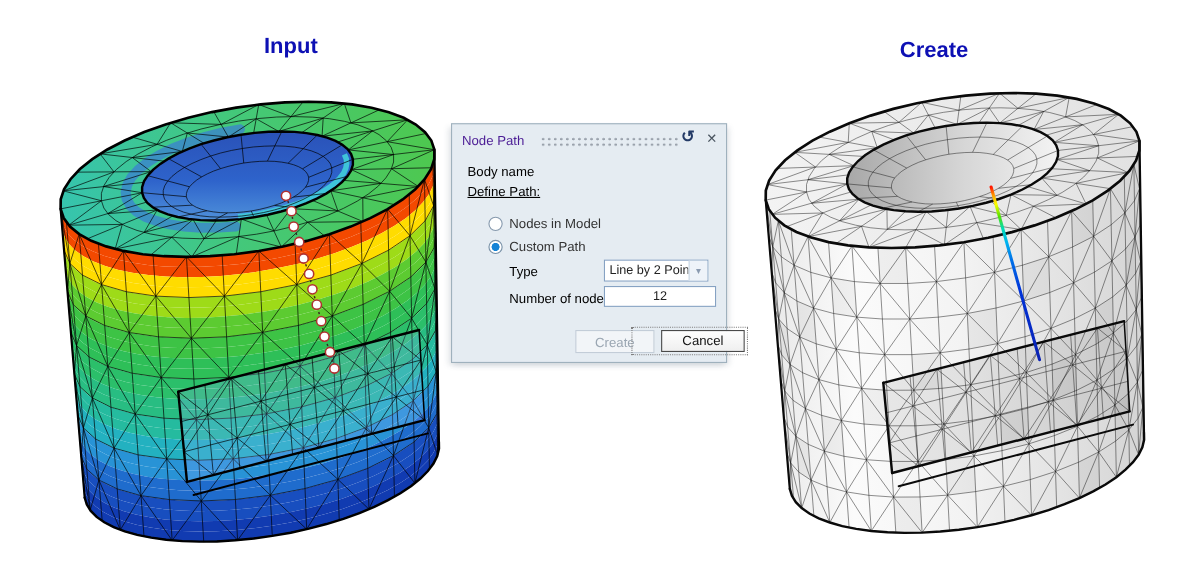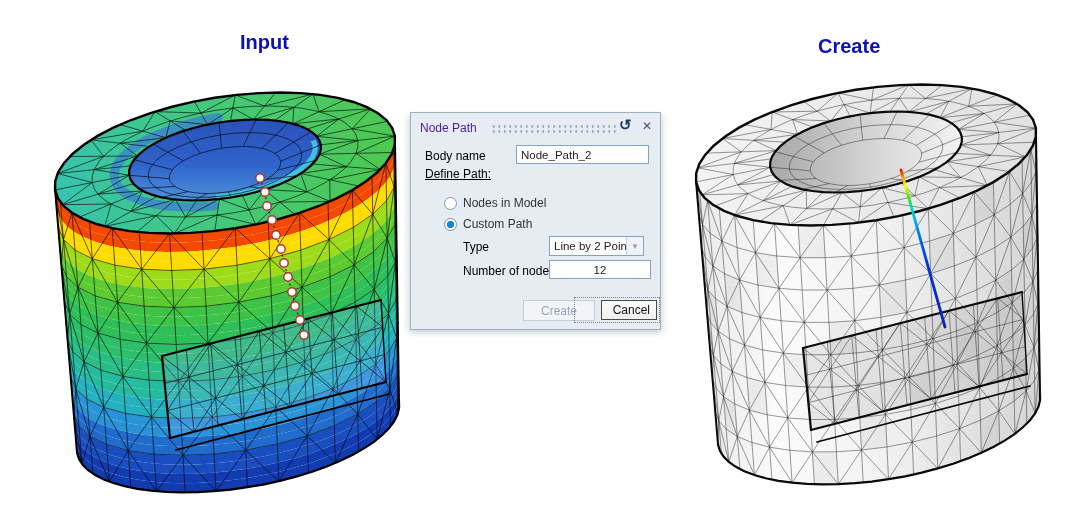--- a/index.html
+++ b/index.html
@@ -33,22 +33,22 @@
   .radio.selected{border-color:#7a92a8;background:radial-gradient(circle,#1583d6 0 3.4px,#fff 3.9px);}
   .radio-lbl{font-size:12px;color:#333;white-space:nowrap;}
   .combo{position:absolute;left:138px;top:123px;width:95px;height:20px;background:#fff;border:1px solid #86a2c3;
     box-sizing:border-box;display:flex;cursor:default;}
   .combo-val{flex:1;font-size:11.5px;padding:3px 0 0 4px;white-space:nowrap;overflow:hidden;color:#222;}
   .combo-btn{width:16px;border-left:1px solid #c9d6e4;background:#eef3f9;color:#8a9ab0;font-size:9px;
     display:flex;align-items:center;justify-content:center;}
   .btn{position:absolute;height:21px;font:12px "Liberation Sans",sans-serif;box-sizing:border-box;margin-left:24px;}
   #create-btn{left:88px;top:187px;width:72px;background:#f2f5f8;border:1px solid #c3cdd8;color:#9aa6b2;}
   .cancel-wrap{position:absolute;left:163px;top:184px;border:1px dotted #808080;padding:2px;line-height:0;}
-  #cancel-btn{position:static;width:56px;height:20px;background:linear-gradient(#fefefe,#efefef);
-    border:1px solid #4a4a4a;color:#111;cursor:pointer;text-align:right;}
+  #cancel-btn{position:static;width:76px;height:20px;background:linear-gradient(#fefefe,#efefef);
+    border:1px solid #4a4a4a;color:#111;cursor:pointer;}
 </style>
 </head>
 <body>
 
 <div class="page">
 
   <svg id="scene" viewBox="0 0 1072 510">
       <defs>
         <linearGradient id="wallOut" gradientUnits="userSpaceOnUse" x1="60" y1="300" x2="405" y2="300">
           <stop offset="0" stop-color="#e9e9e9"></stop>
@@ -796,21 +796,20 @@
   <div class="model-heading" id="lbl-input" style="color: rgb(13, 16, 180);">Input</div>
   <div class="model-heading" id="lbl-output" style="color: rgb(13, 16, 180);">Create</div>
 
   <div class="dialog">
     <span class="dlg-title">Node Path</span>
     <span class="dlg-grip"></span>
     <span class="dlg-reset">↺</span>
     <span class="dlg-close">✕</span>
 
     <span class="lbl" id="body-label">Body name</span>
-    <input class="txt" id="body-input" value="Node_Path_2" style="">
 
     <span class="lbl" id="define-label">Define Path:</span>
 
     <div class="radio-row" id="radio-row-1">
       <span class="radio"></span>
       <span class="radio-lbl">Nodes in Model</span>
     </div>
     <div class="radio-row" id="radio-row-2">
       <span class="radio selected"></span>
       <span class="radio-lbl">Custom Path</span>

